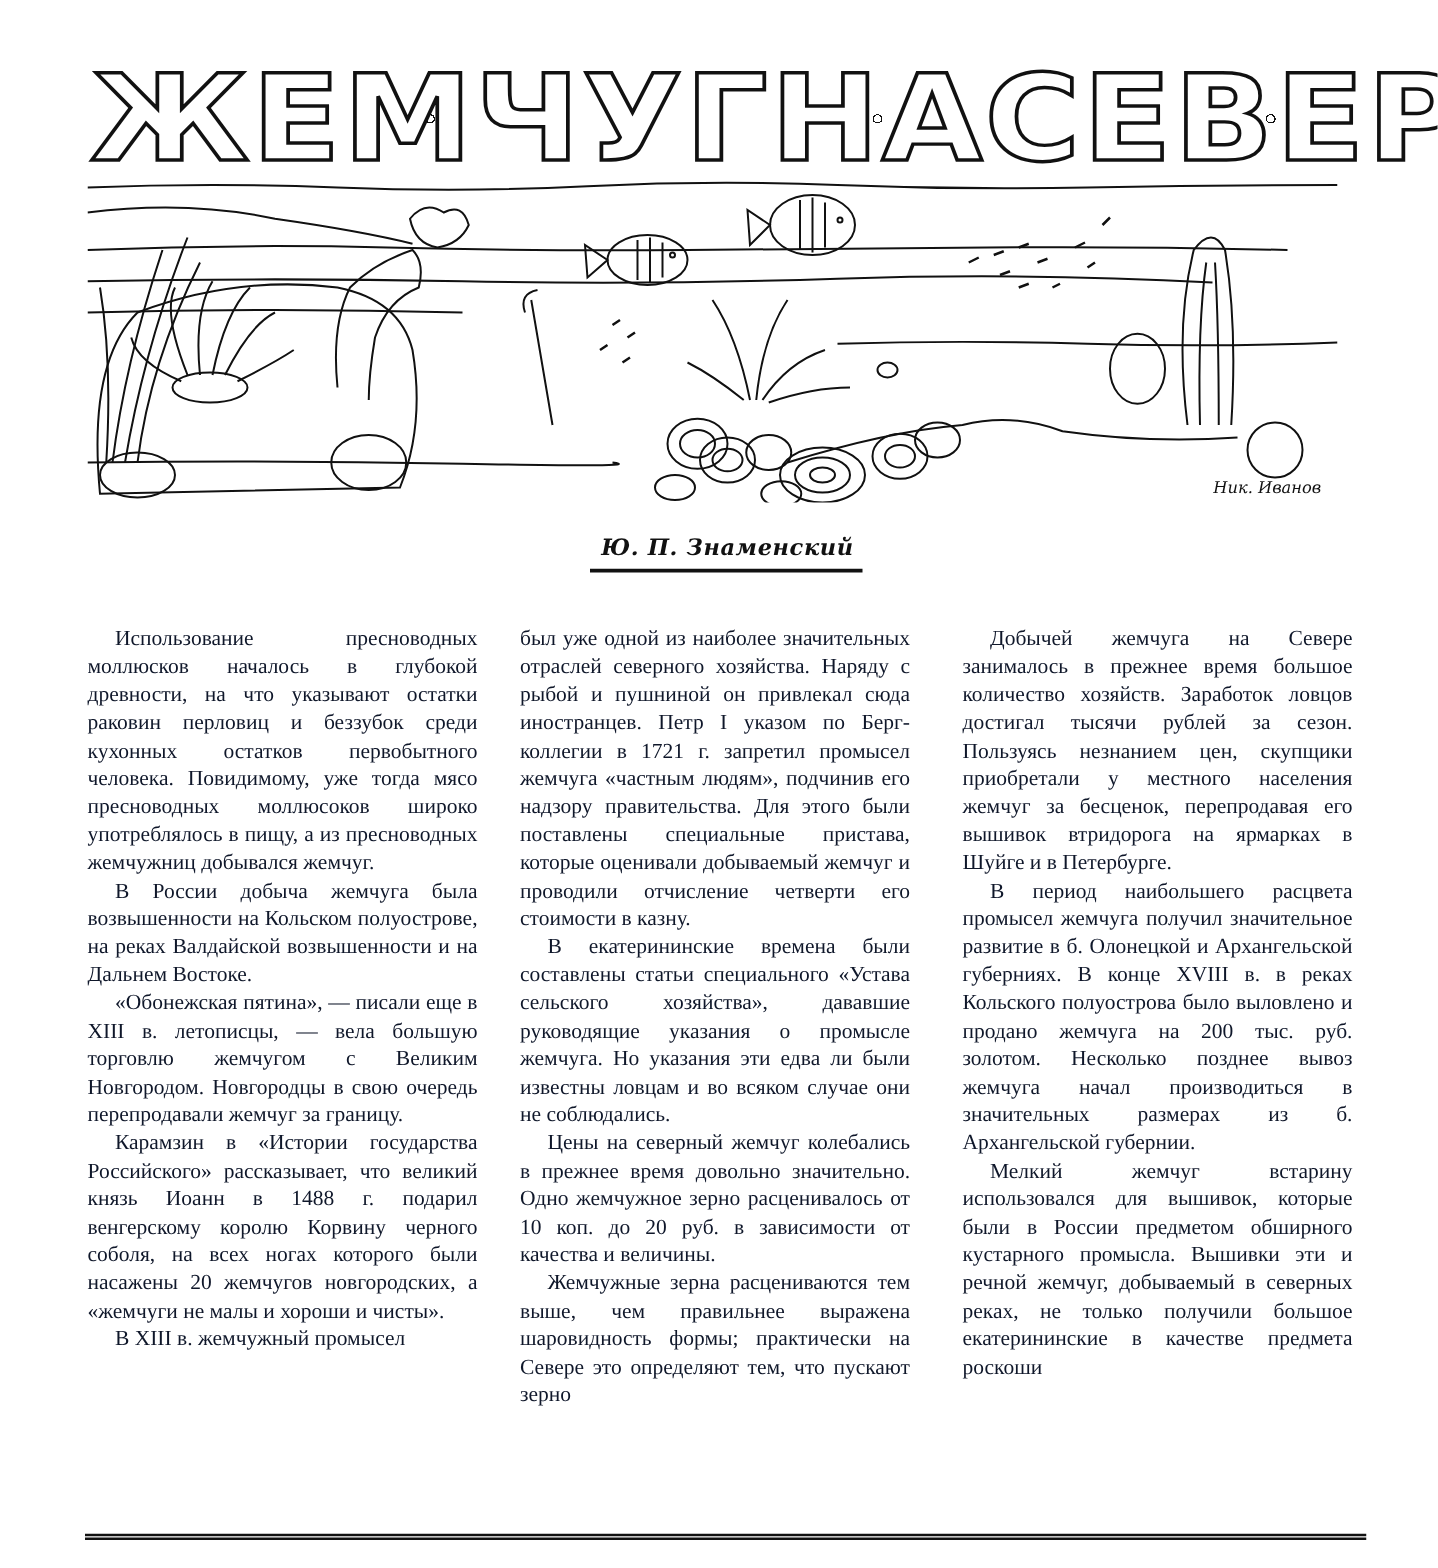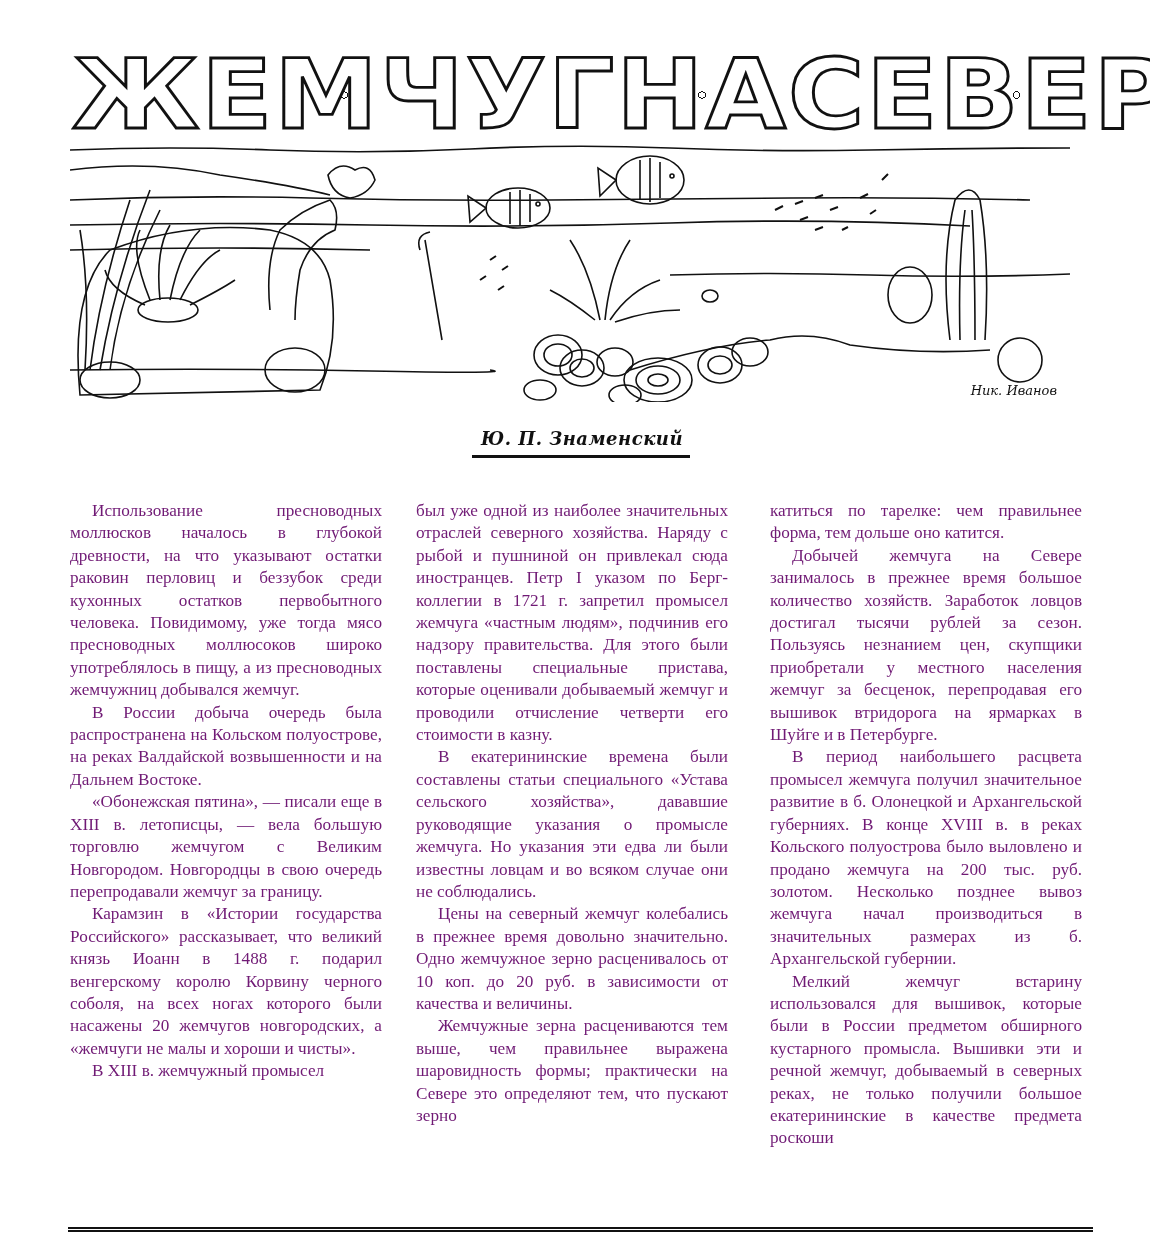--- a/index.html
+++ b/index.html
@@ -32,21 +32,21 @@
     position: absolute; left: 472px; top: 428px; width: 220px; text-align: center;
     font-family: "DejaVu Serif", serif; font-style: italic; font-weight: bold;
     font-size: 18px; letter-spacing: 0.5px;
   }
   .byline-rule { position: absolute; left: 472px; top: 455px; width: 218px; height: 3px; background: #111; }
 
   
   .col {
     position: absolute; top: 500px; width: 312px;
     font-family: "Liberation Serif", serif; font-size: 17.2px; line-height: 22.4px;
-    text-align: justify; color: #701a75;
+    text-align: justify; color: #0f172a;
   }
   .col p { margin: 0; text-indent: 22px; }
   .col p.cont { text-indent: 0; }
   .col-1 { left: 70px; }
   .col-2 { left: 416px; }
   .col-3 { left: 770px; }
 
   .bottom-rule { position: absolute; left: 68px; top: 1227px; width: 1025px; height: 5px;
     border-top: 2px solid #111; border-bottom: 2px solid #111; box-sizing: border-box; }
 </style>
@@ -150,34 +150,33 @@
       <circle cx="950" cy="220" r="22"></circle>
     </svg>
     <span style="position:absolute; right:13px; bottom:4px; font-family:'DejaVu Serif',serif; font-style:italic; font-size:13px;">Ник. Иванов</span>
   </div>
 
   <div class="byline">Ю. П. Знаменский</div>
   <div class="byline-rule"></div>
 
   <div class="col col-1">
     <p>Использование пресноводных моллюсков началось в глубокой древности, на что указывают остатки раковин перловиц и беззубок среди кухонных остатков первобытного человека. Повидимому, уже тогда мясо пресноводных моллюсоков широко употреблялось в пищу, а из пресноводных жемчужниц добывался жемчуг.</p>
-    <p>В России добыча очередь была распространена на Кольском полуострове, на реках Валдайской возвышенности и на Дальнем Востоке.</p>
+    <p>В России добыча жемчуга была возвышенности на Кольском полуострове, на реках Валдайской возвышенности и на Дальнем Востоке.</p>
     <p>«Обонежская пятина», — писали еще в XIII в. летописцы, — вела большую торговлю жемчугом с Великим Новгородом. Новгородцы в свою очередь перепродавали жемчуг за границу.</p>
     <p>Карамзин в «Истории государства Российского» рассказывает, что великий князь Иоанн в 1488 г. подарил венгерскому королю Корвину черного соболя, на всех ногах которого были насажены 20 жемчугов новгородских, а «жемчуги не малы и хороши и чисты».</p>
     <p>В XIII в. жемчужный промысел</p>
   </div>
 
   <div class="col col-2">
     <p class="cont">был уже одной из наиболее значительных отраслей северного хозяйства. Наряду с рыбой и пушниной он привлекал сюда иностранцев. Петр I указом по Берг-коллегии в 1721 г. запретил промысел жемчуга «частным людям», подчинив его надзору правительства. Для этого были поставлены специальные пристава, которые оценивали добываемый жемчуг и проводили отчисление четверти его стоимости в казну.</p>
     <p>В екатерининские времена были составлены статьи специального «Устава сельского хозяйства», дававшие руководящие указания о промысле жемчуга. Но указания эти едва ли были известны ловцам и во всяком случае они не соблюдались.</p>
     <p>Цены на северный жемчуг колебались в прежнее время довольно значительно. Одно жемчужное зерно расценивалось от 10 коп. до 20 руб. в зависимости от качества и величины.</p>
     <p>Жемчужные зерна расцениваются тем выше, чем правильнее выражена шаровидность формы; практически на Севере это определяют тем, что пускают зерно</p>
   </div>
 
   <div class="col col-3">
-    <p class="cont">катиться по тарелке: чем правильнее форма, тем дольше оно катится.</p>
     <p>Добычей жемчуга на Севере занималось в прежнее время большое количество хозяйств. Заработок ловцов достигал тысячи рублей за сезон. Пользуясь незнанием цен, скупщики приобретали у местного населения жемчуг за бесценок, перепродавая его вышивок втридорога на ярмарках в Шуйге и в Петербурге.</p>
     <p>В период наибольшего расцвета промысел жемчуга получил значительное развитие в б. Олонецкой и Архангельской губерниях. В конце XVIII в. в реках Кольского полуострова было выловлено и продано жемчуга на 200 тыс. руб. золотом. Несколько позднее вывоз жемчуга начал производиться в значительных размерах из б. Архангельской губернии.</p>
     <p>Мелкий жемчуг встарину использовался для вышивок, которые были в России предметом обширного кустарного промысла. Вышивки эти и речной жемчуг, добываемый в северных реках, не только получили большое екатерининские в качестве предмета роскоши</p>
   </div>
 
   <div class="bottom-rule"></div>
 </div>
 
 </body></html>

